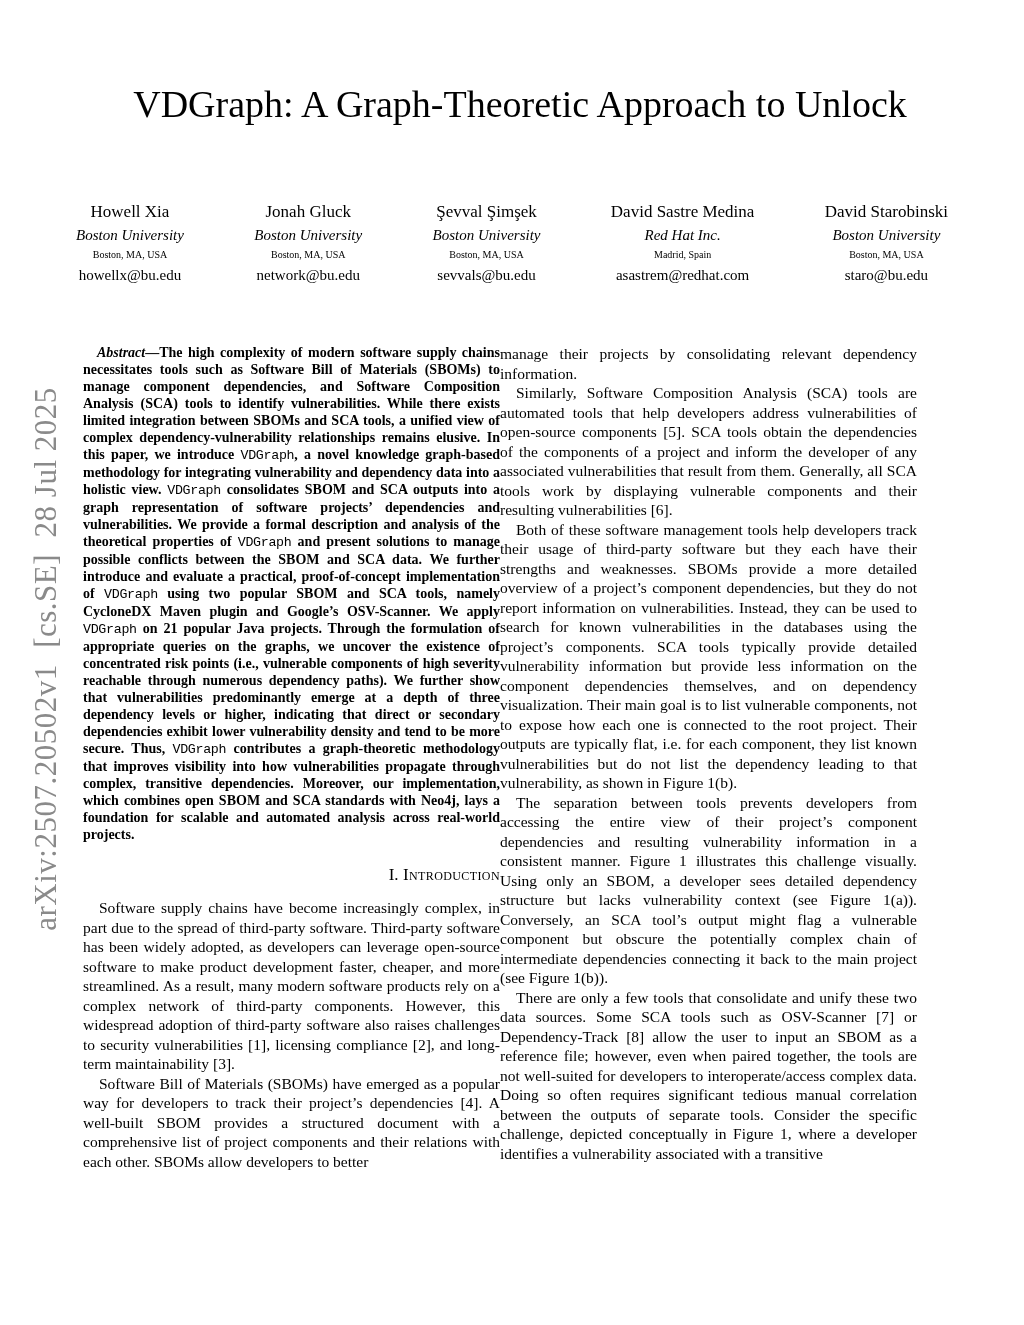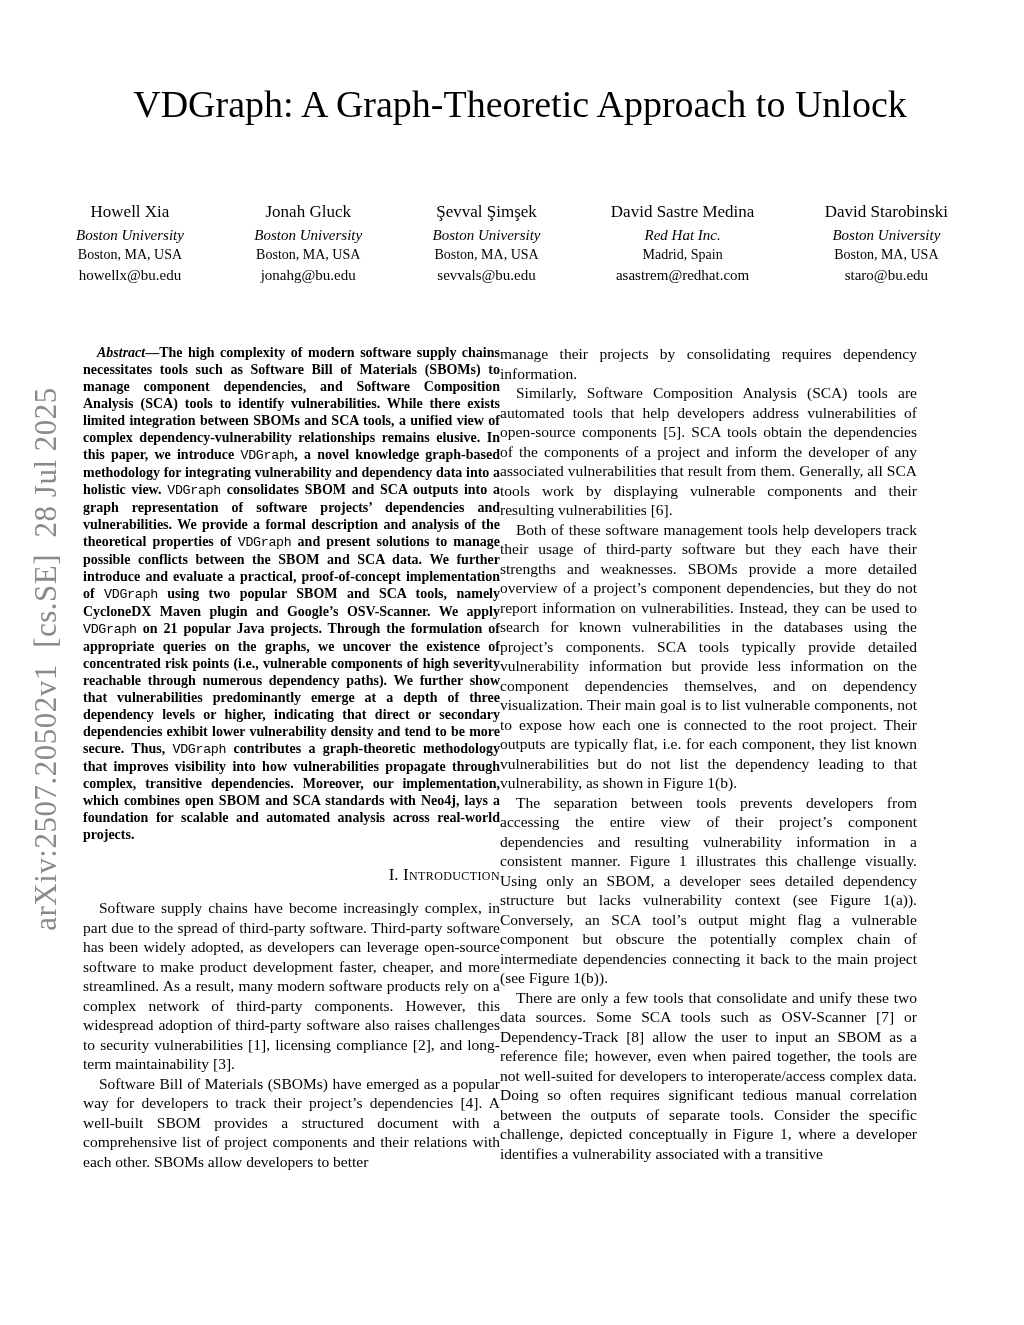--- a/index.html
+++ b/index.html
@@ -40,21 +40,21 @@
     top: 201px;
     left: 76px;
     width: 872px;
     display: flex;
     justify-content: space-between;
     align-items: flex-start;
   }
   .author { text-align: center; }
   .author .name  { font-size: 17px; line-height: 22px; margin-bottom: 2px; }
   .author .affil { font-size: 15px; line-height: 20px; font-style: italic; }
-  .author .loc   { font-size: 14px; line-height: 20px; }
+  .author .loc   { font-size: 10px; line-height: 20px; }
   .author .email { font-size: 15px; line-height: 20px; }
   .columns {
     position: absolute;
     top: 344px;
     left: 83px;
     width: 858px;
     display: flex;
   }
   .col {
     width: 417px;
@@ -109,21 +109,21 @@
     <div class="author">
       <div class="name">Howell Xia</div>
       <div class="affil">Boston University</div>
       <div class="loc">Boston, MA, USA</div>
       <div class="email">howellx@bu.edu</div>
     </div>
     <div class="author">
       <div class="name">Jonah Gluck</div>
       <div class="affil">Boston University</div>
       <div class="loc">Boston, MA, USA</div>
-      <div class="email">jonahg@bu.edu</div>
+      <div class="email">network@bu.edu</div>
     </div>
     <div class="author">
       <div class="name">Şevval Şimşek</div>
       <div class="affil">Boston University</div>
       <div class="loc">Boston, MA, USA</div>
       <div class="email">sevvals@bu.edu</div>
     </div>
     <div class="author">
       <div class="name">David Sastre Medina</div>
       <div class="affil">Red Hat Inc.</div>
@@ -142,21 +142,21 @@
     <div class="col">
       <p class="abstract"><span class="italic">Abstract</span><span>—The high complexity of modern software supply chains necessitates tools such as Software Bill of Materials (SBOMs) to manage component dependencies, and Software Composition Analysis (SCA) tools to identify vulnerabilities. While there exists limited integration between SBOMs and SCA tools, a unified view of complex dependency-vulnerability relationships remains elusive. In this paper, we introduce </span><span class="mono">VDGraph</span><span>, a novel knowledge graph-based methodology for integrating vulnerability and dependency data into a holistic view. </span><span class="mono">VDGraph</span><span> consolidates SBOM and SCA outputs into a graph representation of software projects’ dependencies and vulnerabilities. We provide a formal description and analysis of the theoretical properties of </span><span class="mono">VDGraph</span><span> and present solutions to manage possible conflicts between the SBOM and SCA data. We further introduce and evaluate a practical, proof-of-concept implementation of </span><span class="mono">VDGraph</span><span> using two popular SBOM and SCA tools, namely CycloneDX Maven plugin and Google’s OSV-Scanner. We apply </span><span class="mono">VDGraph</span><span> on 21 popular Java projects. Through the formulation of appropriate queries on the graphs, we uncover the existence of concentrated risk points (i.e., vulnerable components of high severity reachable through numerous dependency paths). We further show that vulnerabilities predominantly emerge at a depth of three dependency levels or higher, indicating that direct or secondary dependencies exhibit lower vulnerability density and tend to be more secure. Thus, </span><span class="mono">VDGraph</span><span> contributes a graph-theoretic methodology that improves visibility into how vulnerabilities propagate through complex, transitive dependencies. Moreover, our implementation, which combines open SBOM and SCA standards with Neo4j, lays a foundation for scalable and automated analysis across real-world projects.</span></p>
       <h2 class="section-heading">
         <span>I.</span>
         <span class="sc">Introduction</span>
       </h2>
       <p class="body">Software supply chains have become increasingly complex, in part due to the spread of third-party software. Third-party software has been widely adopted, as developers can leverage open-source software to make product development faster, cheaper, and more streamlined. As a result, many modern software products rely on a complex network of third-party components. However, this widespread adoption of third-party software also raises challenges to security vulnerabilities [1], licensing compliance [2], and long-term maintainability [3].</p>
       <p class="body">Software Bill of Materials (SBOMs) have emerged as a popular way for developers to track their project’s dependencies [4]. A well-built SBOM provides a structured document with a comprehensive list of project components and their relations with each other. SBOMs allow developers to better</p>
     </div>
     <div class="col">
-      <p class="body noindent">manage their projects by consolidating requires dependency information.</p>
+      <p class="body noindent">manage their projects by consolidating relevant dependency information.</p>
       <p class="body">Similarly, Software Composition Analysis (SCA) tools are automated tools that help developers address vulnerabilities of open-source components [5]. SCA tools obtain the dependencies of the components of a project and inform the developer of any associated vulnerabilities that result from them. Generally, all SCA tools work by displaying vulnerable components and their resulting vulnerabilities [6].</p>
       <p class="body">Both of these software management tools help developers track their usage of third-party software but they each have their strengths and weaknesses. SBOMs provide a more detailed overview of a project’s component dependencies, but they do not report information on vulnerabilities. Instead, they can be used to search for known vulnerabilities in the databases using the project’s components. SCA tools typically provide detailed vulnerability information but provide less information on the component dependencies themselves, and on dependency visualization. Their main goal is to list vulnerable components, not to expose how each one is connected to the root project. Their outputs are typically flat, i.e. for each component, they list known vulnerabilities but do not list the dependency leading to that vulnerability, as shown in Figure 1(b).</p>
       <p class="body">The separation between tools prevents developers from accessing the entire view of their project’s component dependencies and resulting vulnerability information in a consistent manner. Figure 1 illustrates this challenge visually. Using only an SBOM, a developer sees detailed dependency structure but lacks vulnerability context (see Figure 1(a)). Conversely, an SCA tool’s output might flag a vulnerable component but obscure the potentially complex chain of intermediate dependencies connecting it back to the main project (see Figure 1(b)).</p>
       <p class="body">There are only a few tools that consolidate and unify these two data sources. Some SCA tools such as OSV-Scanner [7] or Dependency-Track [8] allow the user to input an SBOM as a reference file; however, even when paired together, the tools are not well-suited for developers to interoperate/access complex data. Doing so often requires significant tedious manual correlation between the outputs of separate tools. Consider the specific challenge, depicted conceptually in Figure 1, where a developer identifies a vulnerability associated with a transitive</p>
     </div>
   </div>
 
 </div>
 
 </body></html>

